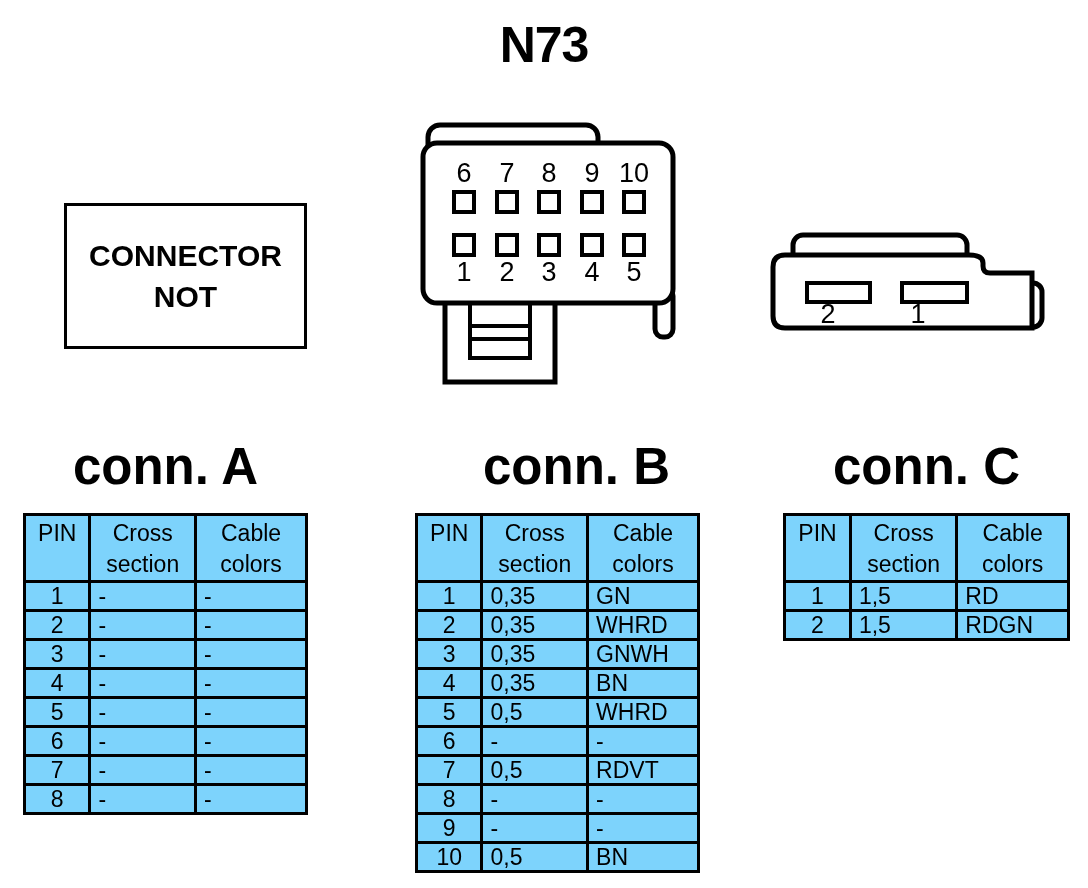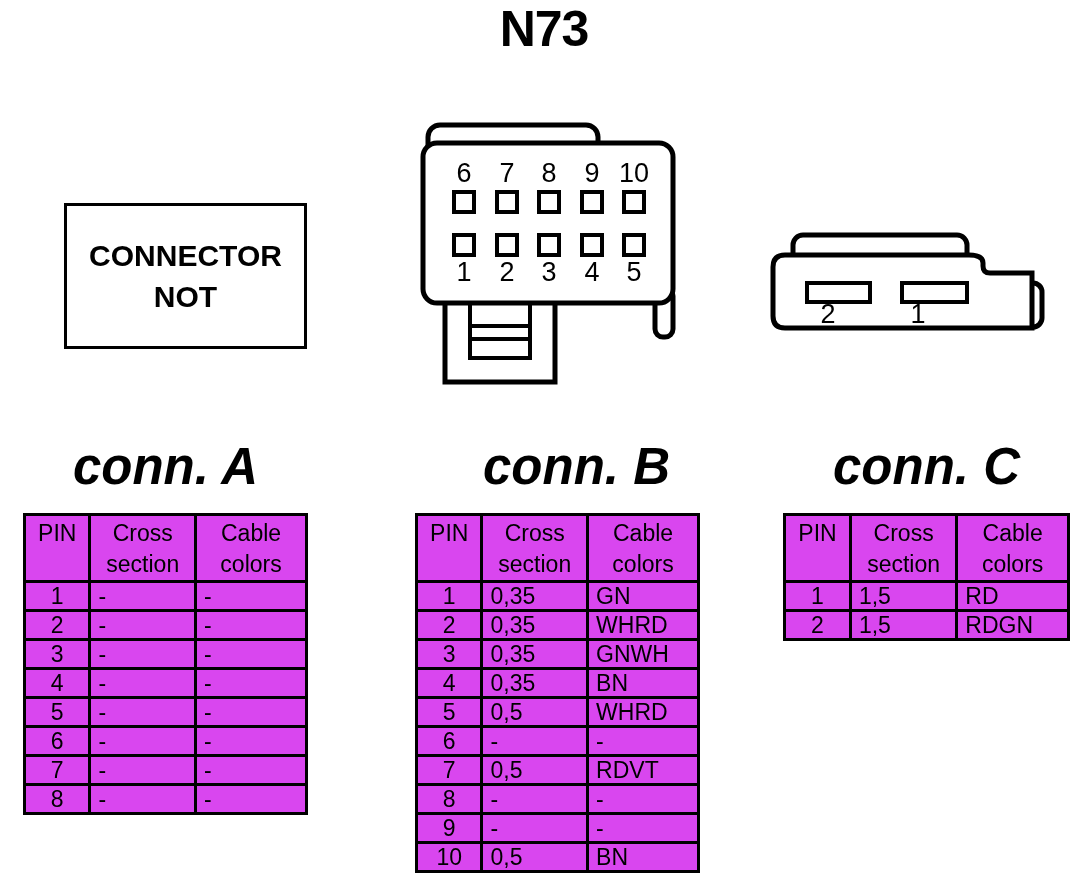--- a/index.html
+++ b/index.html
@@ -2,45 +2,45 @@
 <html><head>
 <meta charset="utf-8">
 <style>
   * { margin:0; padding:0; box-sizing:border-box; }
   html,body { background:#ffffff; }
   body {
     width:1088px; height:888px; position:relative; overflow:hidden;
     font-family:"Liberation Sans", sans-serif; color:#000;
   }
   .main-title {
-    position:absolute; top:0; left:0; width:1088px;
+    position:absolute; top:16px; left:0; width:1088px;
     text-align:center; font-size:50px; font-weight:bold; letter-spacing:-1px;
   }
   .notice-box {
     position:absolute; left:48px; top:203px; width:243px; height:146px;
     border:3px solid #000; background:#fff;
     display:flex; flex-direction:column; justify-content:center; align-items:center;
     font-weight:bold; font-size:30px; line-height:41px; text-align:center;margin-left:16px;
   }
   svg.drawing { position:absolute; }
   .shape { fill:#ffffff; stroke:#000000; }
   .ln { stroke:#000000; fill:none; }
   .w5 { stroke-width:5; }
   .w4 { stroke-width:4; }
   .pin-num {
     font-family:"Liberation Sans", sans-serif; font-size:27px;
     fill:#000; text-anchor:middle;
   }
   .conn-title {
     position:absolute; top:437px; font-size:51px; font-weight:bold;
-    text-align:center; white-space:nowrap;font-style:italic;
+    text-align:center; white-space:nowrap;
   }
   table.pin-table {
     position:absolute; top:513px; border-collapse:collapse; table-layout:fixed;
-    width:285px; font-size:23px; background:#d946ef;
+    width:285px; font-size:23px; background:#7dd3fc;
   }
   .pin-table th, .pin-table td { border:3px solid #000; overflow:hidden; }
   .pin-table th {
     font-weight:normal; text-align:center; vertical-align:top;
     height:62px; line-height:31px; padding:2px 2px 0 2px;
   }
   .pin-table td { height:26px; line-height:26px; padding:0; }
   .col-pin   { width:62px; }
   .col-cross { width:100px; }
   .col-cable { width:105px; }

